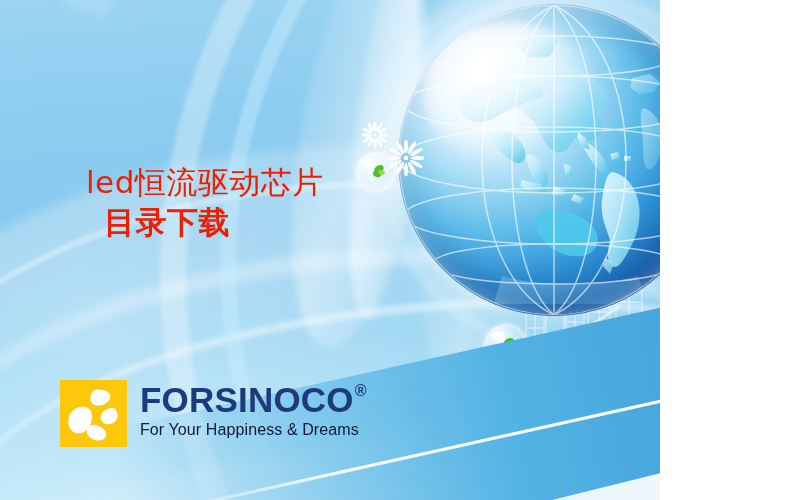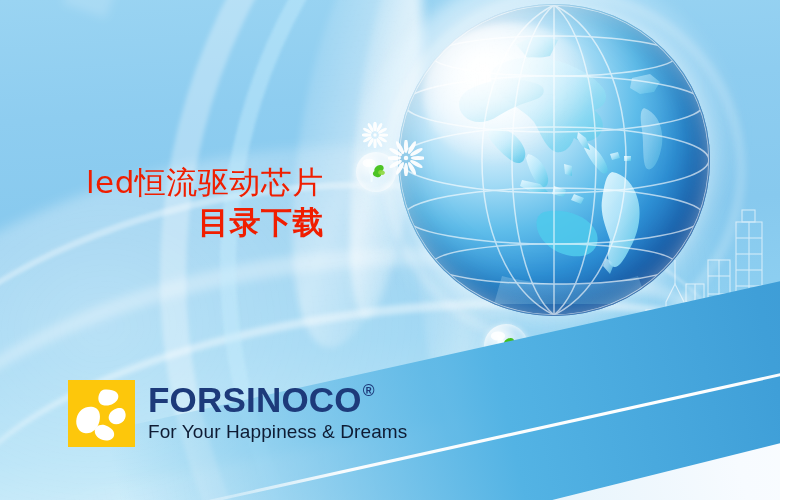--- a/index.html
+++ b/index.html
@@ -1,24 +1,23 @@
 <!DOCTYPE html>
 <html><head>
 <meta charset="utf-8">
 <title>FORSINOCO LED Banner</title>
 <style>
   html,body{margin:0;padding:0;background:#fff;}
   body{font-family:"Liberation Sans",sans-serif;}
 
   #banner{
     position:relative;
-    width:780px;height:500px;
+    width:660px;height:500px;
     overflow:hidden;
     background:linear-gradient(176deg,#9ad4f2 0%,#8ecdf0 22%,#87c9ee 45%,#8ed0f1 66%,#a6ddf5 84%,#c7ebfa 100%);
-    text-align:right;
   }
 
   .arc{
     position:absolute;border-radius:50%;
     border-style:solid;border-color:transparent;
     pointer-events:none;
   }
 
   
   .arc-a{
@@ -186,21 +185,21 @@
     font-family:"DejaVu Sans","Liberation Sans",sans-serif;
     line-height:1.30;
     letter-spacing:.5px;
     white-space:nowrap;
   }
   #headline .ln{display:block;font-size:31px;}
   #headline .ln2{text-indent:18px;font-weight:bold;}
 
   
   #logo{
-    position:absolute;left:68px;top:380px;
+    position:absolute;left:60px;top:380px;
     z-index:40;
     display:flex;align-items:flex-start;
   }
   #logo-mark{
     width:67px;height:67px;flex:0 0 auto;
     background:#fdc70b;
     display:block;
   }
   #logo-text{margin-left:13px;padding-top:2px;}
   #logo-word{
@@ -208,21 +207,21 @@
     font-weight:bold;
     font-size:35px;
     color:#1d3a7a;
     letter-spacing:.2px;
     line-height:1;
     display:flex;align-items:flex-start;
   }
   #logo-reg{font-size:16px;line-height:1;margin-left:1px;margin-top:1px;}
   #logo-tag{
     font-family:"Liberation Sans",sans-serif;
-    font-size:19px;
+    font-size:16px;
     color:#0e1b33;
     margin-top:4px;
     letter-spacing:.1px;
     white-space:nowrap;
   }
 </style>
 </head>
 <body>
 
 <div id="banner">

